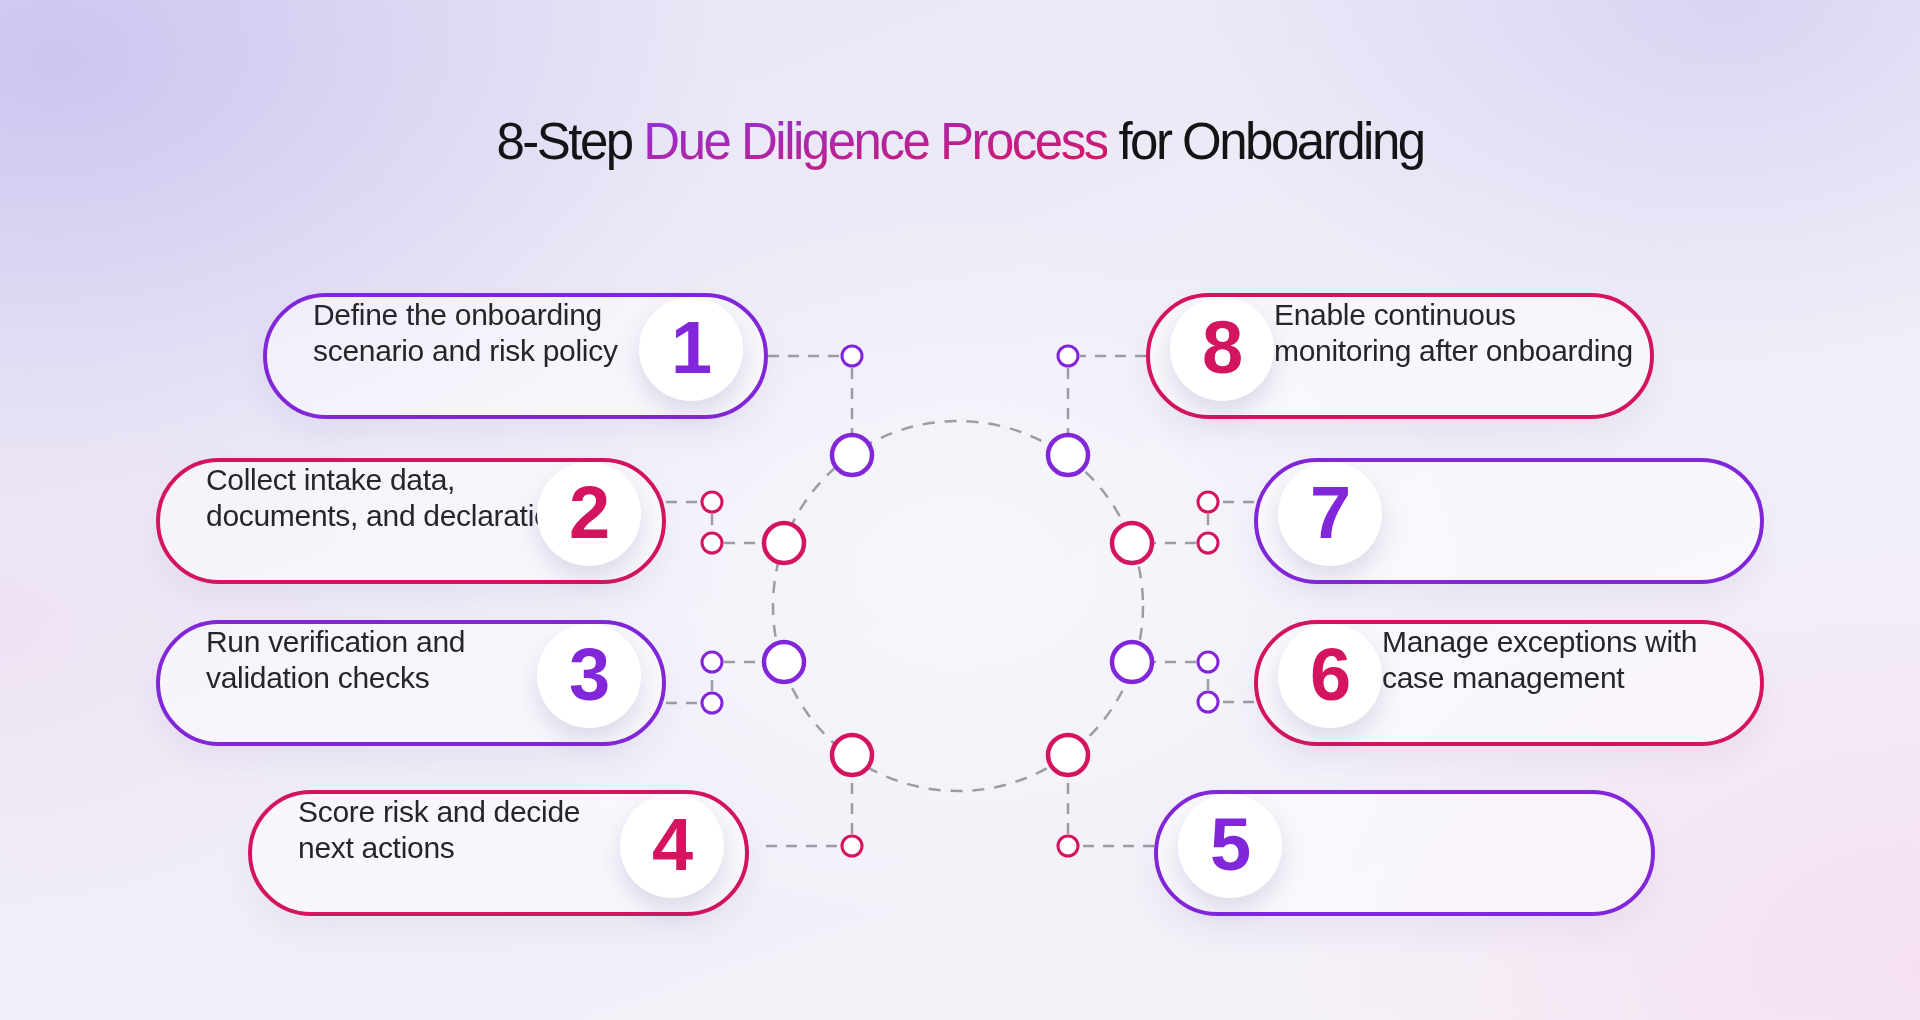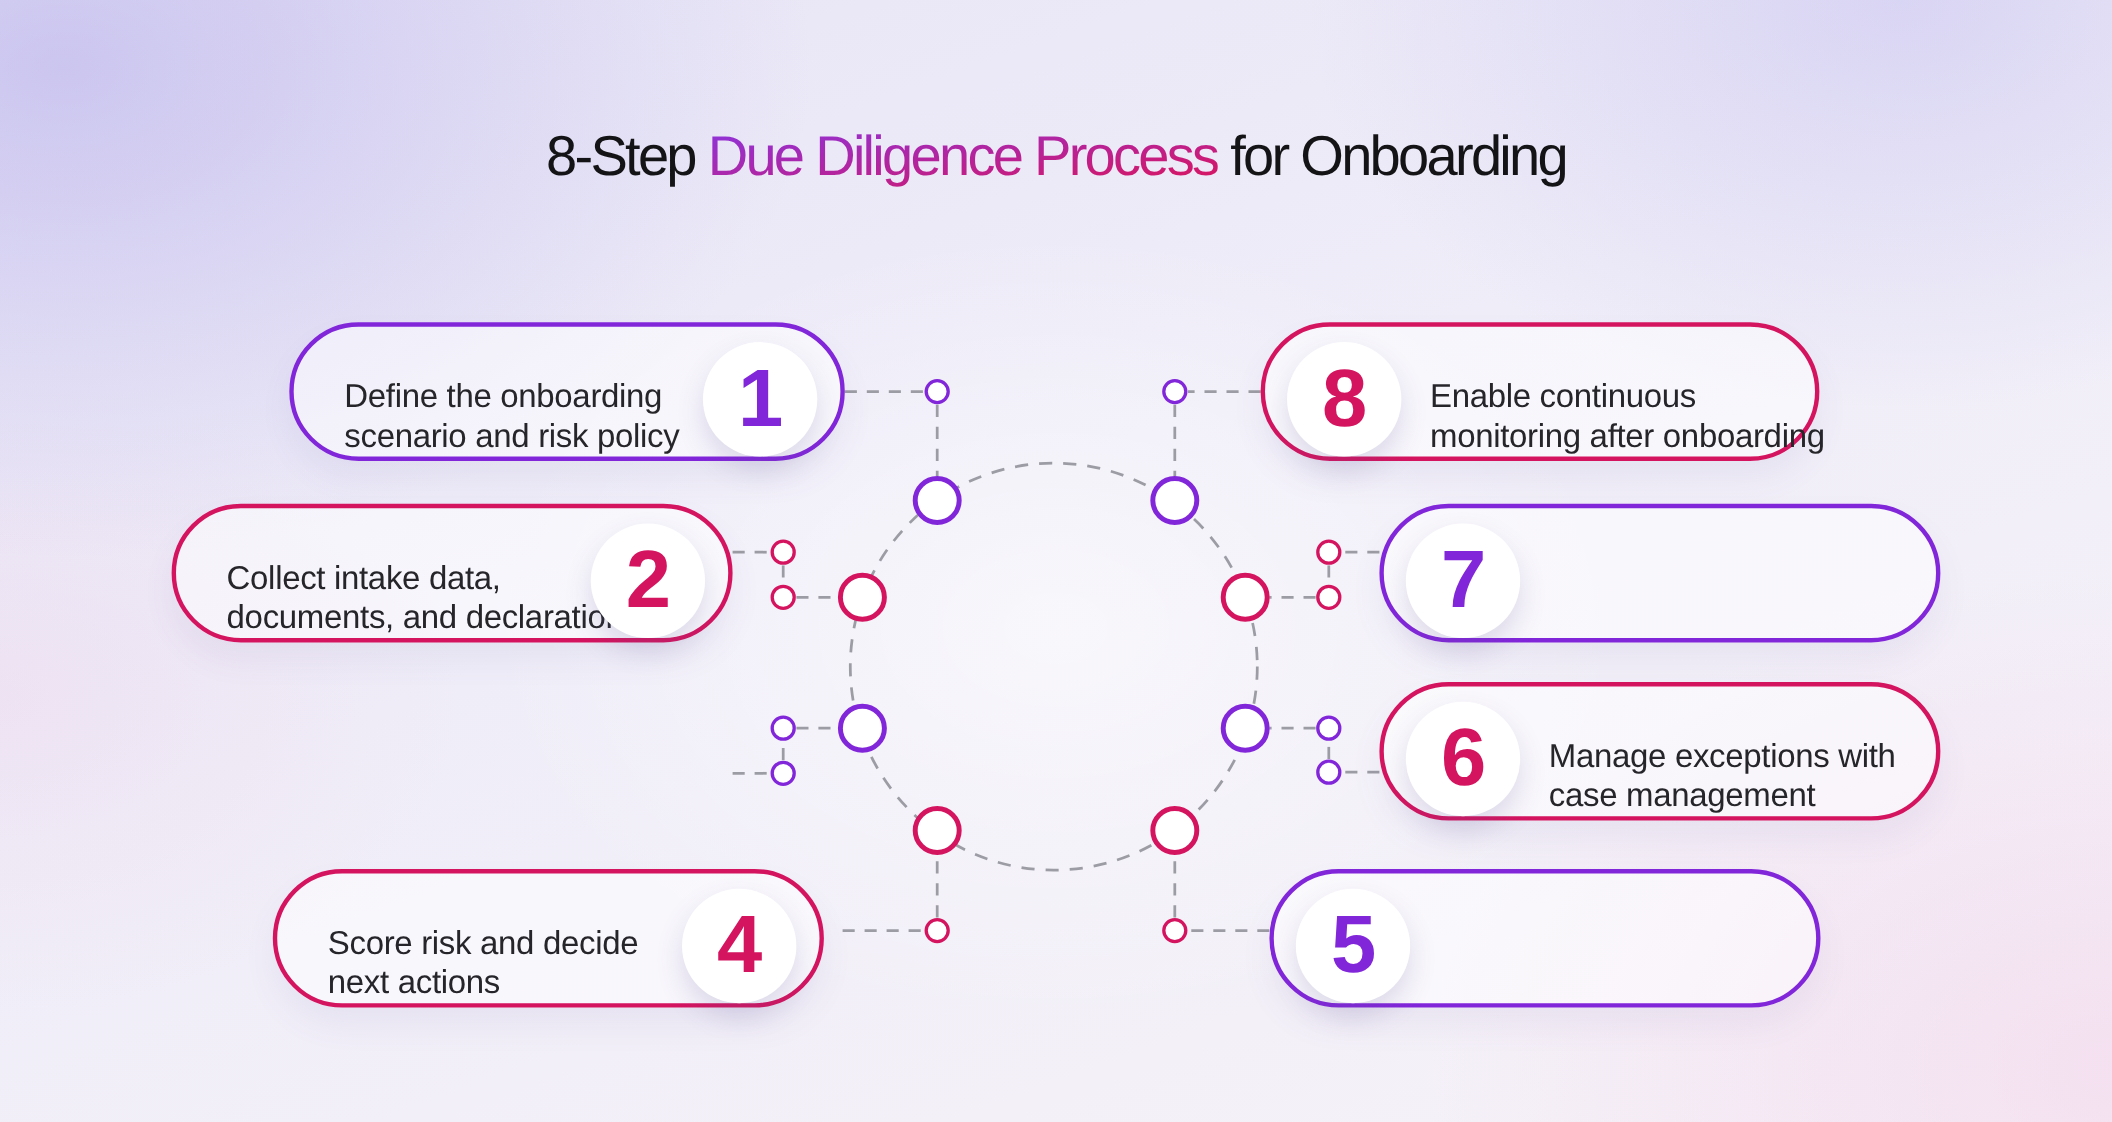--- a/index.html
+++ b/index.html
@@ -23,31 +23,31 @@
   }
   .title .hl{
     background:linear-gradient(172deg,var(--g-top,#9331d3) 10%,var(--g-bottom,#d41767) 90%);
     -webkit-background-clip:text;background-clip:text;color:transparent;
   }
 
   .card{
     position:absolute;height:126px;box-sizing:border-box;
     border:4px solid var(--accent,#8226da);border-radius:63px;
     background:rgba(255,255,255,0.50);
-    display:flex;align-items:flex-end;
+    display:flex;align-items:flex-start;
     box-shadow:0 16px 30px rgba(104,84,160,0.07);
   }
   .card.left{padding:0 21px 0 46px;}
   .card.right{padding:0 30px 0 20px;}
   .card-label{
     flex:1 1 auto;min-width:0;
     font-size:30px;line-height:36px;letter-spacing:-0.3px;
     color:var(--card-text,#26262a);white-space:pre;
   }
-  .card.right .card-label{margin-left:26px;}
+  .card.right .card-label{}
   .num-circle{
     flex:0 0 auto;width:104px;height:104px;border-radius:50%;
     background:#ffffff;display:flex;align-items:center;justify-content:center;
     box-shadow:0 12px 24px rgba(96,76,150,0.18);
   }
   .num-circle span{
     font-size:74px;font-weight:700;color:var(--accent,#8226da);
     letter-spacing:-1px;transform:translateY(-2px);
   }
 
@@ -113,20 +113,27 @@
   </div>
 
   <div class="card left" style="left: 156px; top: 458px; width: 510px; --accent: #D4145F;">
     <div class="card-label">Collect intake data,
 documents, and declarations</div>
     <div class="num-circle">
         <span>2</span>
       </div>
   </div>
 
+  <div class="card left" style="left: 156px; top: 620px; width: 510px; --accent: #8226DA;">
+    <div class="card-label">Run verification and
+validation checks</div>
+    <div class="num-circle">
+        <span>3</span>
+      </div>
+  </div>
 
   <div class="card left" style="left: 248px; top: 790px; width: 501px; --accent: #D4145F;">
     <div class="card-label">Score risk and decide
 next actions</div>
     <div class="num-circle">
         <span>4</span>
       </div>
   </div>
 
   <div class="card right" style="left: 1154px; top: 790px; width: 501px; --accent: #8226DA;">

